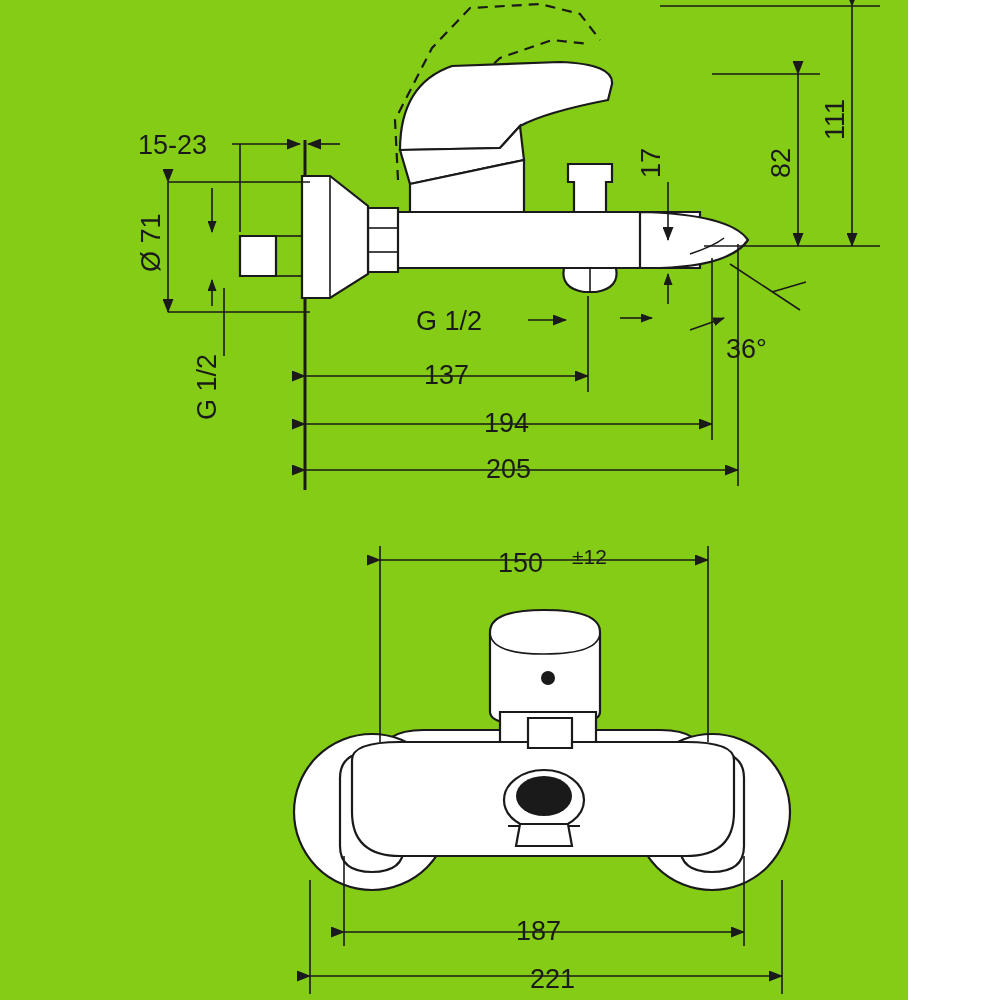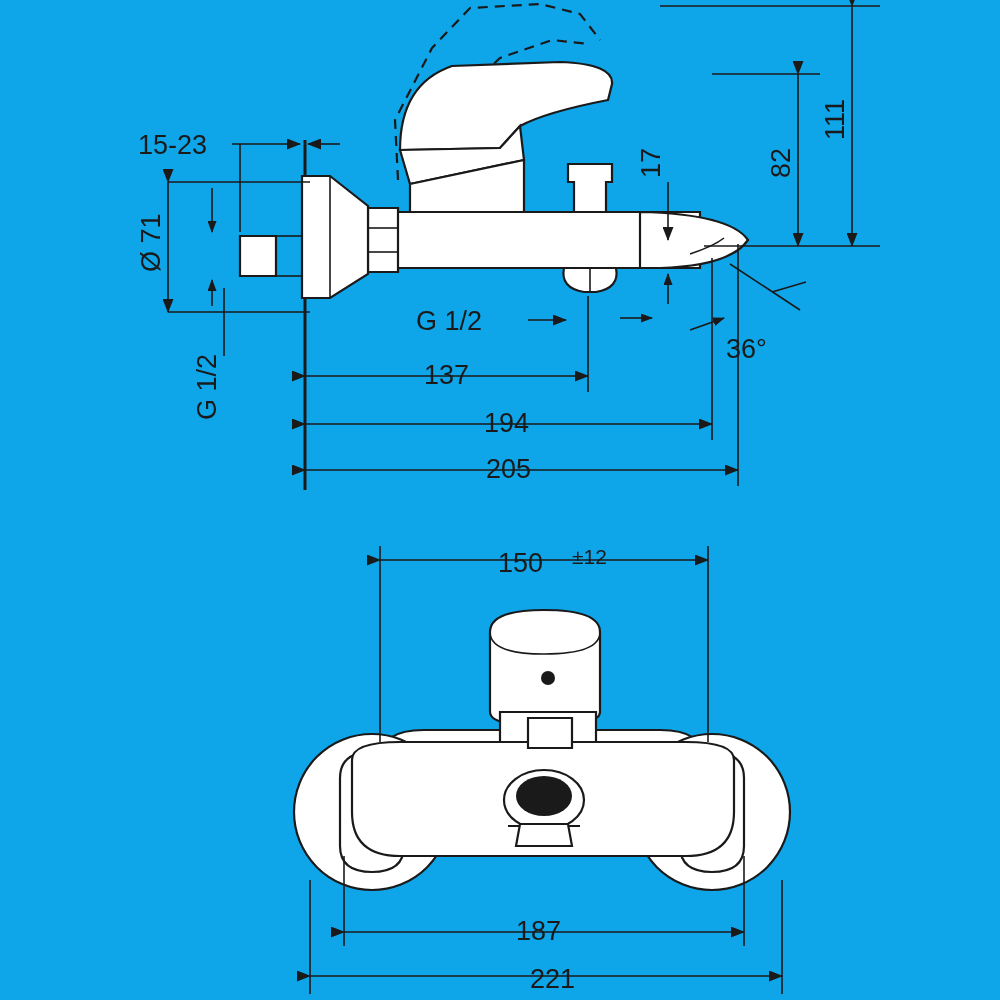--- a/index.html
+++ b/index.html
@@ -5,23 +5,23 @@
   html, body {
     margin: 0;
     padding: 0;
     background: #ffffff;
   }
   body {
     font-family: "Liberation Sans", sans-serif;
   }
   #stage {
     position: relative;
-    width: 1000px;
+    width: 908px;
     height: 1000px;
-    background: #0ea5e9;
+    background: #84cc16;
     overflow: hidden;
   }
   #stage svg {
     position: absolute;
     left: 0;
     top: 0;
   }
   .dimtext {
     font-family: "Liberation Sans", sans-serif;
     font-size: 27px;

